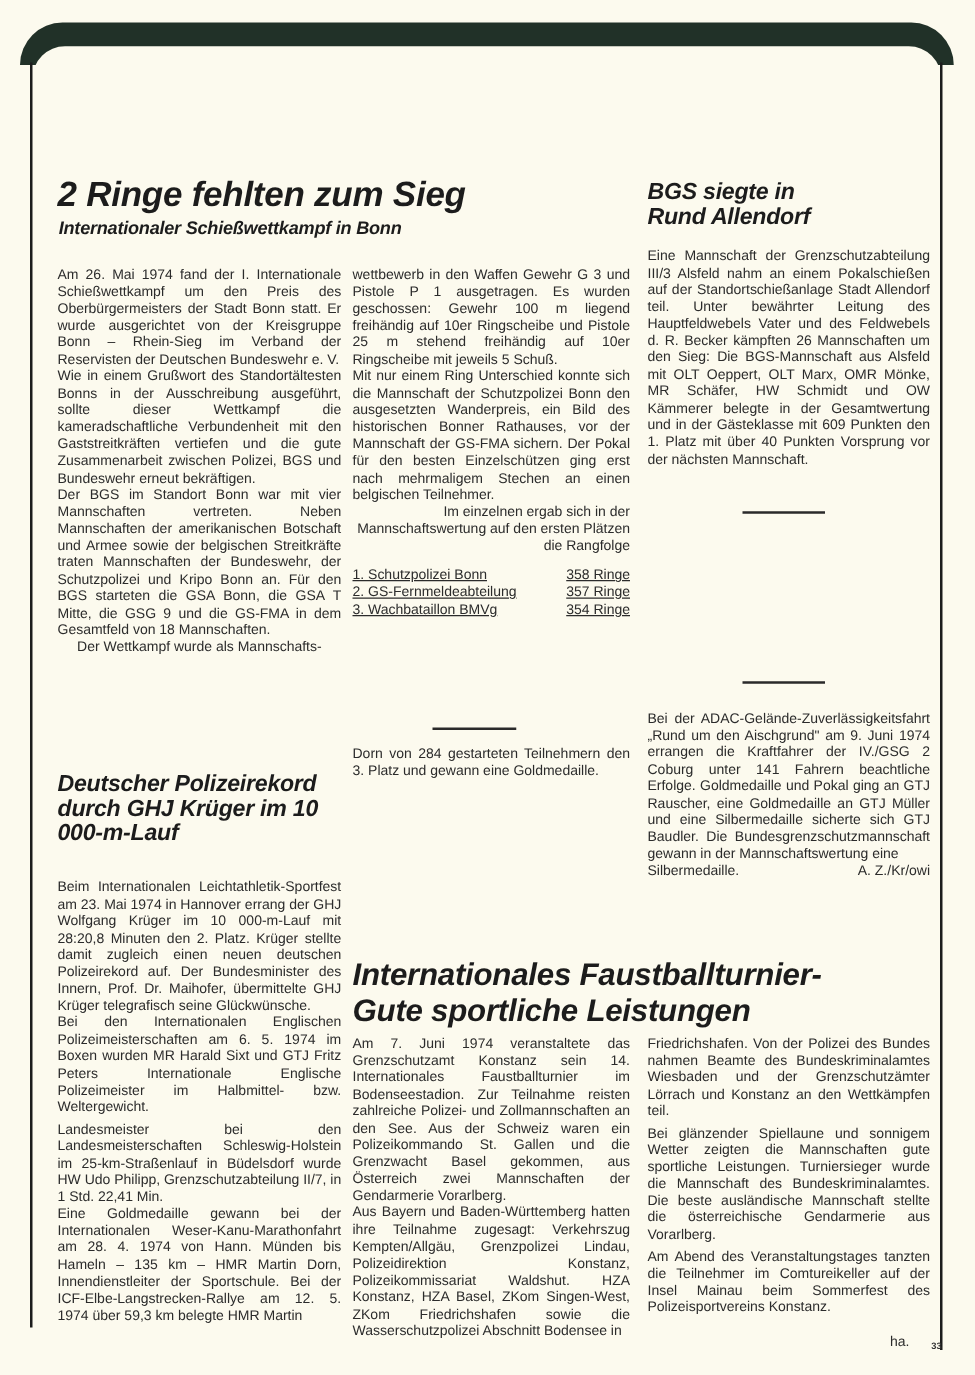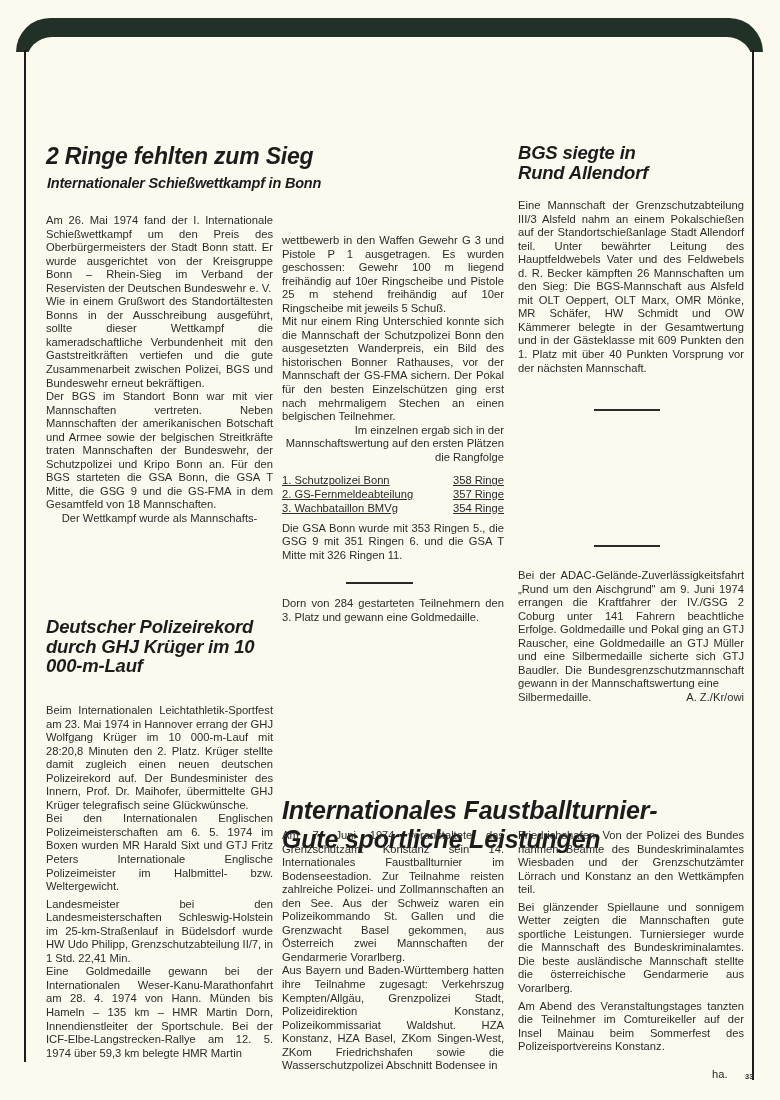--- a/index.html
+++ b/index.html
@@ -13,25 +13,25 @@
   .page { position: absolute; left: 0; top: 0; width: 780px; height: 1100px; background: #fcfaee; }
   .textblock { position: absolute; font-size: 11.2px; line-height: 13.55px; text-align: justify; color: #2b2b2b; }
   .textblock p { margin: 0; }
   .textblock p + p { margin-top: 0; }
   .gap { margin-top: 4px !important; }
   .headline {
     position: absolute; font-weight: bold; font-style: italic; color: #1c1c1c;
     font-family: "Liberation Sans", "DejaVu Sans", sans-serif;
     letter-spacing: -0.2px;
   }
-  .h1 { left: 46px; top: 141px; font-size: 23px; line-height: 30px; }
+  .h1 { left: 46px; top: 141px; font-size: 28px; line-height: 30px; }
   .h1-sub { left: 47px; top: 174px; font-size: 14.5px; line-height: 18px; }
   .h-bgs { left: 518px; top: 143px; font-size: 18.5px; line-height: 20px; }
   .h-krueger { left: 46px; top: 617px; font-size: 18.5px; line-height: 19.5px; width: 220px; }
-  .h-faust { left: 282px; top: 796px; font-size: 25px; line-height: 29px; width: 490px; }
+  .h-faust { left: 282px; top: 766px; font-size: 25px; line-height: 29px; width: 490px; }
   .divider { position: absolute; height: 1.5px; background: #2a2a2a; }
   .rank-table { width: 100%; border-collapse: collapse; margin: 10px 0 6px 0; font-size: 11.2px; text-decoration: underline; }
   .rank-table td { padding: 0; line-height: 13.8px; }
   .rank-table td.val { text-align: right; white-space: nowrap; }
   .byline { display: flex; justify-content: space-between; }
   .page-num { position: absolute; left: 745px; top: 1072px; font-size: 7.5px; font-weight: bold; color: #333; }
   .ha { position: absolute; left: 712px; top: 1068px; font-size: 11.2px; }
 </style>
 </head>
 <body>
@@ -46,41 +46,40 @@
   <div class="headline h1">2 Ringe fehlten zum Sieg</div>
   <div class="headline h1-sub">Internationaler Schießwettkampf in Bonn</div>
 
   <div class="textblock" style="left:46px;top:214px;width:227px;">
     <p>Am 26. Mai 1974 fand der I. Internationale Schießwettkampf um den Preis des Oberbürgermeisters der Stadt Bonn statt. Er wurde ausgerichtet von der Kreisgruppe Bonn – Rhein-Sieg im Verband der Reservisten der Deutschen Bundeswehr e. V.</p>
     <p>Wie in einem Grußwort des Standortältesten Bonns in der Ausschreibung ausgeführt, sollte dieser Wettkampf die kameradschaftliche Verbundenheit mit den Gaststreitkräften vertiefen und die gute Zusammenarbeit zwischen Polizei, BGS und Bundeswehr erneut bekräftigen.</p>
     <p>Der BGS im Standort Bonn war mit vier Mannschaften vertreten. Neben Mannschaften der amerikanischen Botschaft und Armee sowie der belgischen Streitkräfte traten Mannschaften der Bundeswehr, der Schutzpolizei und Kripo Bonn an. Für den BGS starteten die GSA Bonn, die GSA T Mitte, die GSG 9 und die GS-FMA in dem Gesamtfeld von 18 Mannschaften.</p>
     <p style="text-align:center;">Der Wettkampf wurde als Mannschafts-</p>
   </div>
 
-  <div class="textblock" style="left:282px;top:214px;width:222px;margin-top:20px;">
+  <div class="textblock" style="left:282px;top:214px;width:222px;">
     <p>wettbewerb in den Waffen Gewehr G 3 und Pistole P 1 ausgetragen. Es wurden geschossen: Gewehr 100 m liegend freihändig auf 10er Ringscheibe und Pistole 25 m stehend freihändig auf 10er Ringscheibe mit jeweils 5 Schuß.</p>
     <p>Mit nur einem Ring Unterschied konnte sich die Mannschaft der Schutzpolizei Bonn den ausgesetzten Wanderpreis, ein Bild des historischen Bonner Rathauses, vor der Mannschaft der GS-FMA sichern. Der Pokal für den besten Einzelschützen ging erst nach mehrmaligem Stechen an einen belgischen Teilnehmer.</p>
     <p style="text-align:right;">Im einzelnen ergab sich in der Mannschaftswertung auf den ersten Plätzen die Rangfolge</p>
     <table class="rank-table">
       <tbody>
           <tr>
         <td>1. Schutzpolizei Bonn</td>
         <td class="val">358 Ringe</td>
       </tr>
       <tr>
         <td>2. GS-Fernmeldeabteilung</td>
         <td class="val">357 Ringe</td>
       </tr>
       <tr>
         <td>3. Wachbataillon BMVg</td>
         <td class="val">354 Ringe</td>
       </tr>
     </tbody>
       </table>
-    <p>Die GSA Bonn wurde mit 353 Ringen 5., die GSG 9 mit 351 Ringen 6. und die GSA T Mitte mit 326 Ringen 11.</p>
   </div>
 
   <div class="divider" style="left:346px;top:582px;width:67px;"></div>
 
   <div class="headline h-bgs">
     <div>BGS siegte in</div>
     <div>Rund Allendorf</div>
   </div>
   <div class="textblock" style="left:518px;top:199px;width:226px;">
     <p>Eine Mannschaft der Grenzschutzabteilung III/3 Alsfeld nahm an einem Pokalschießen auf der Standortschießanlage Stadt Allendorf teil. Unter bewährter Leitung des Hauptfeldwebels Vater und des Feldwebels d. R. Becker kämpften 26 Mannschaften um den Sieg: Die BGS-Mannschaft aus Alsfeld mit OLT Oeppert, OLT Marx, OMR Mönke, MR Schäfer, HW Schmidt und OW Kämmerer belegte in der Gesamtwertung und in der Gästeklasse mit 609 Punkten den 1. Platz mit über 40 Punkten Vorsprung vor der nächsten Mannschaft.</p>
@@ -105,21 +104,21 @@
   <div class="textblock" style="left:282px;top:597px;width:222px;">
     <p>Dorn von 284 gestarteten Teilnehmern den 3. Platz und gewann eine Goldmedaille.</p>
   </div>
 
   <div class="headline h-faust">
     <div>Internationales Faustballturnier-</div>
     <div>Gute sportliche Leistungen</div>
   </div>
   <div class="textblock" style="left:282px;top:829px;width:222px;">
     <p>Am 7. Juni 1974 veranstaltete das Grenzschutzamt Konstanz sein 14. Internationales Faustballturnier im Bodenseestadion. Zur Teilnahme reisten zahlreiche Polizei- und Zollmannschaften an den See. Aus der Schweiz waren ein Polizeikommando St. Gallen und die Grenzwacht Basel gekommen, aus Österreich zwei Mannschaften der Gendarmerie Vorarlberg.</p>
-    <p>Aus Bayern und Baden-Württemberg hatten ihre Teilnahme zugesagt: Verkehrszug Kempten/Allgäu, Grenzpolizei Stadt, Polizeidirektion Konstanz, Polizeikommissariat Waldshut. HZA Konstanz, HZA Basel, ZKom Singen-West, ZKom Friedrichshafen sowie die Wasserschutzpolizei Abschnitt Bodensee in</p>
+    <p>Aus Bayern und Baden-Württemberg hatten ihre Teilnahme zugesagt: Verkehrszug Kempten/Allgäu, Grenzpolizei Lindau, Polizeidirektion Konstanz, Polizeikommissariat Waldshut. HZA Konstanz, HZA Basel, ZKom Singen-West, ZKom Friedrichshafen sowie die Wasserschutzpolizei Abschnitt Bodensee in</p>
   </div>
   <div class="textblock" style="left:518px;top:829px;width:226px;">
     <p>Friedrichshafen. Von der Polizei des Bundes nahmen Beamte des Bundeskriminalamtes Wiesbaden und der Grenzschutzämter Lörrach und Konstanz an den Wettkämpfen teil.</p>
     <p class="gap">Bei glänzender Spiellaune und sonnigem Wetter zeigten die Mannschaften gute sportliche Leistungen. Turniersieger wurde die Mannschaft des Bundeskriminalamtes. Die beste ausländische Mannschaft stellte die österreichische Gendarmerie aus Vorarlberg.</p>
     <p class="gap">Am Abend des Veranstaltungstages tanzten die Teilnehmer im Comtureikeller auf der Insel Mainau beim Sommerfest des Polizeisportvereins Konstanz.</p>
   </div>
 
   <div class="ha">ha.</div>
   <div class="page-num">33</div>
 </div>

